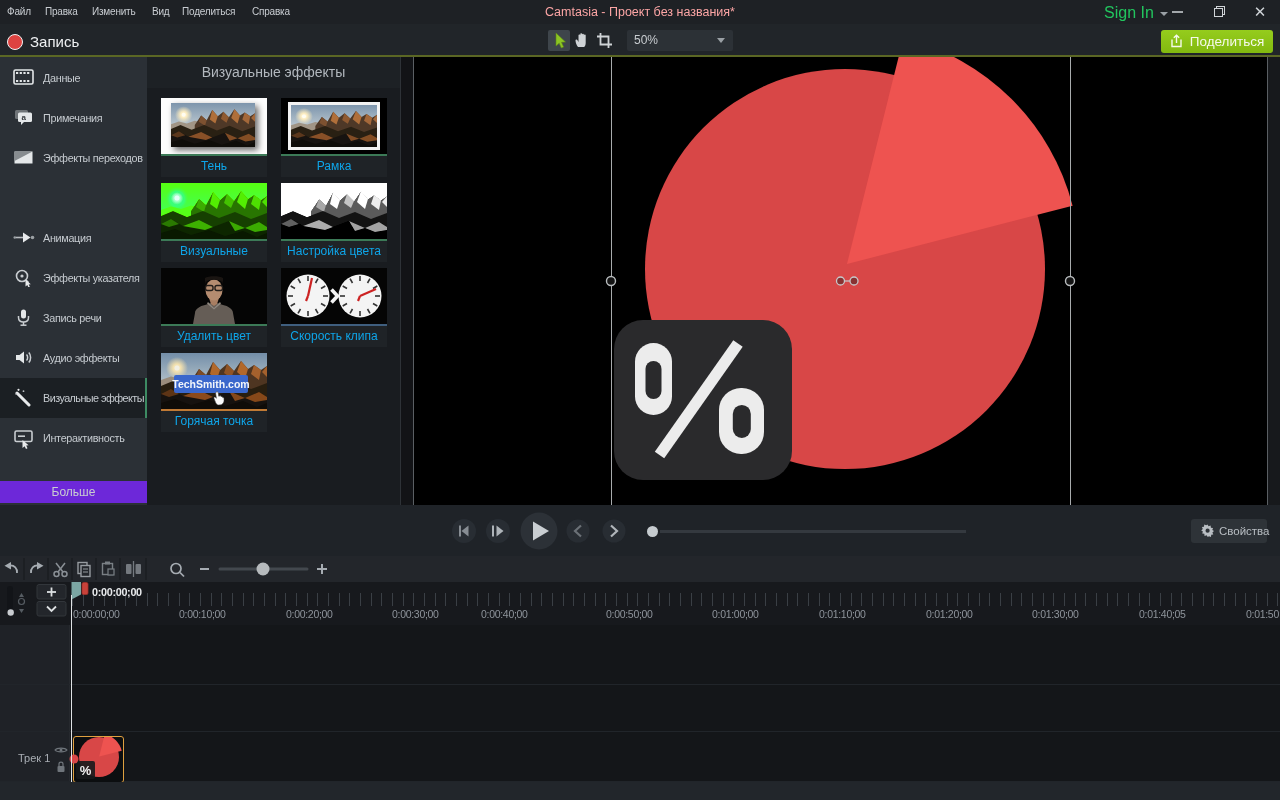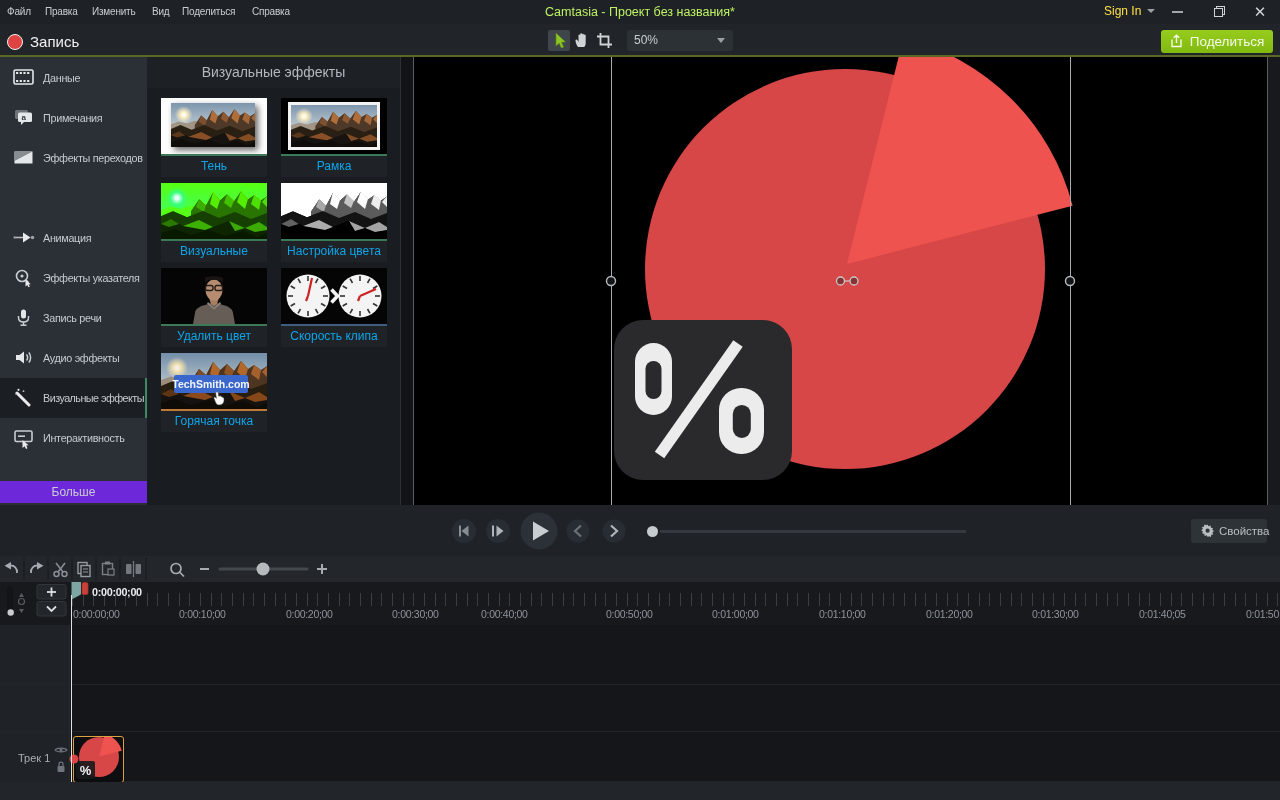--- a/index.html
+++ b/index.html
@@ -1,30 +1,30 @@
 <!DOCTYPE html>
 <html><head><meta charset="utf-8">
 <style>
 *{margin:0;padding:0;box-sizing:border-box}
 html,body{width:1280px;height:800px;overflow:hidden;background:#101214;font-family:"Liberation Sans",sans-serif;}
 .abs{position:absolute}
 #app{position:relative;width:1280px;height:800px;overflow:hidden}
 
 #titlebar{left:0;top:0;width:1280px;height:24px;background:#1e2125;color:#c9cdd2;font-size:12px}
 .menuitem{position:absolute;top:5px;line-height:14px;letter-spacing:-0.2px;font-size:10px}
-#apptitle{position:absolute;top:5px;left:510px;width:260px;text-align:center;color:#bef264;font-size:12.5px;white-space:nowrap}
+#apptitle{position:absolute;top:5px;left:510px;width:260px;text-align:center;color:#fca5a5;font-size:12.5px;white-space:nowrap}
 #recordbar{left:0;top:24px;width:1280px;height:31px;background:#212529}
 #greenline{left:0;top:55px;width:1280px;height:2px;background:#5b6724}
 #recdot{left:7px;top:34px;width:16px;height:16px;border-radius:50%;background:#dd4341;border:1.8px solid #f2f3f4}
 #reclabel{left:30px;top:33px;color:#eef0f2;font-size:15px}
 .toolbtn{position:absolute;top:30px;width:22px;height:21px;border-radius:2px}
 #zoomdd{left:627px;top:30px;width:106px;height:21px;background:#2c3136;border-radius:2px;color:#c8ccd0;font-size:12px;line-height:21px;padding-left:7px}
 #zoomdd .caret{position:absolute;right:8px;top:8px;width:0;height:0;border-left:4px solid transparent;border-right:4px solid transparent;border-top:5px solid #9aa0a5}
 #sharebtn{left:1161px;top:30px;width:112px;height:23px;background:linear-gradient(#95cc1d,#82b90f);border-radius:3px;color:#f5f9ea;font-size:13.5px;line-height:23px;text-align:center}
-#signin{left:1104px;top:4px;color:#fde047;font-size:12px}
+#signin{left:1104px;top:4px;color:#22c55e;font-size:16px}
 #signin .caret{display:inline-block;width:0;height:0;border-left:4px solid transparent;border-right:4px solid transparent;border-top:4px solid #9aa0a5;margin-left:6px;vertical-align:2px}
 .winbtn{position:absolute;top:0px;width:30px;height:24px;color:#d0d4d8;font-size:13px;text-align:center;line-height:24px}
 
 #sidebar{left:0;top:57px;width:147px;height:448px;background:#2b3036}
 .sbitem{position:absolute;left:0;width:147px;height:40px;color:#c6cbd0;font-size:10.8px;letter-spacing:-0.3px}
 .sbitem .lbl{position:absolute;left:43px;top:14px;white-space:nowrap}
 .sbitem svg{position:absolute;left:13px;top:10px}
 .sbsel{background:#1b1f23;border-right:2px solid #3d8b63}
 #more{left:0;top:424px;width:147px;height:22px;background:#6d28d9;color:#c9cdd1;font-size:12px;text-align:center;line-height:22px}
 

